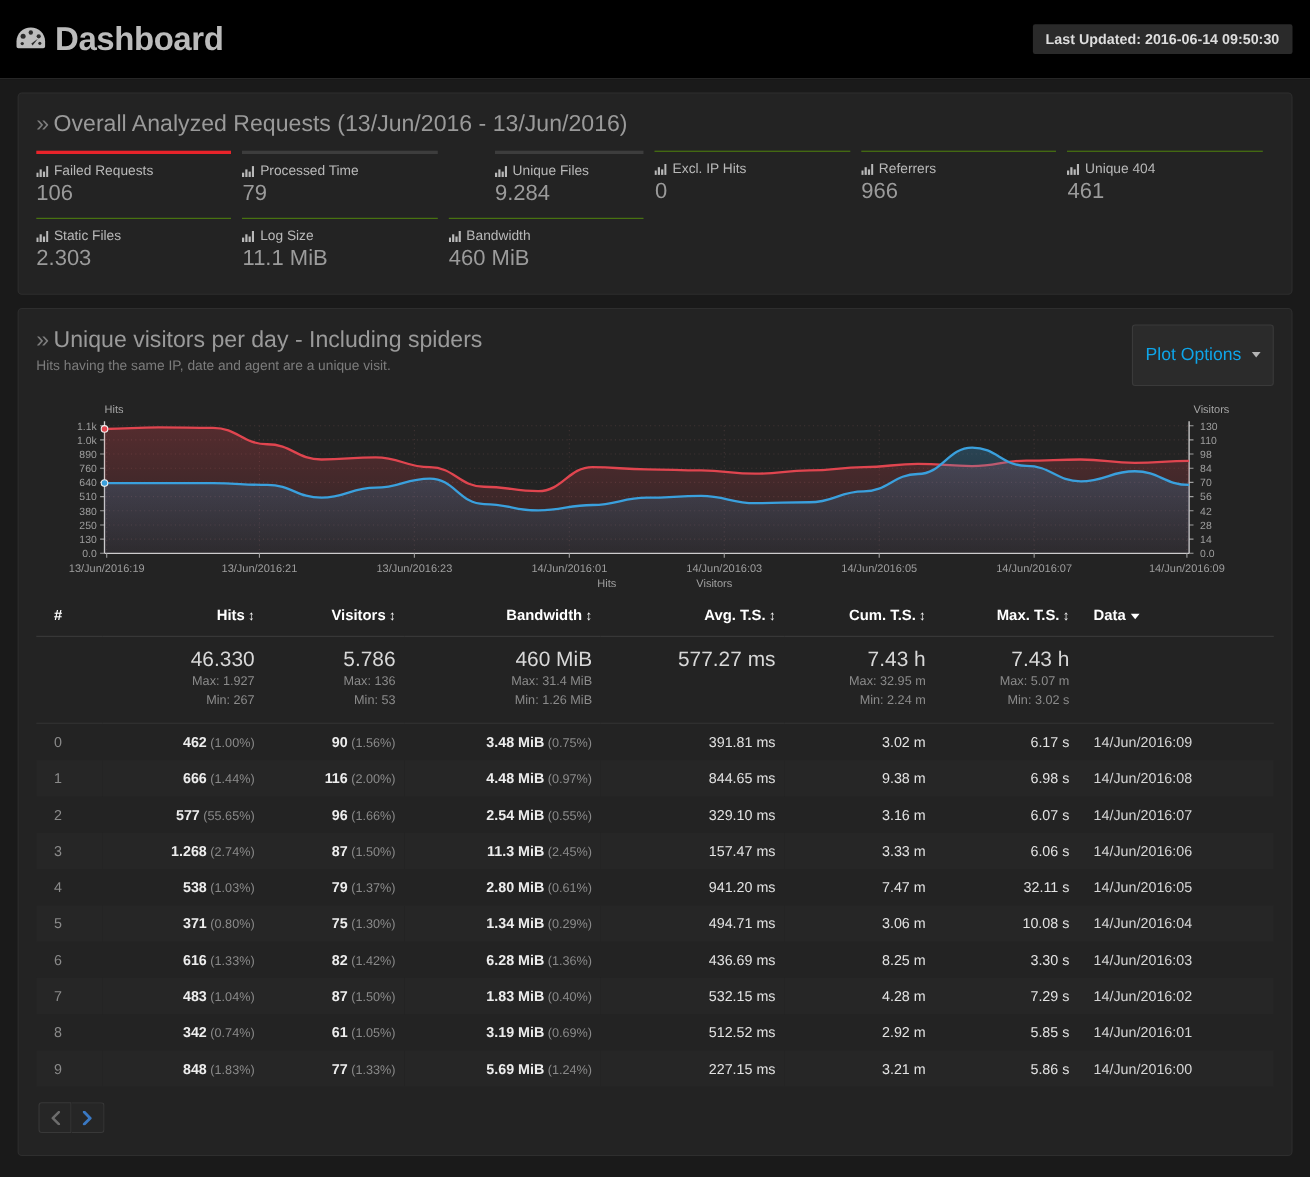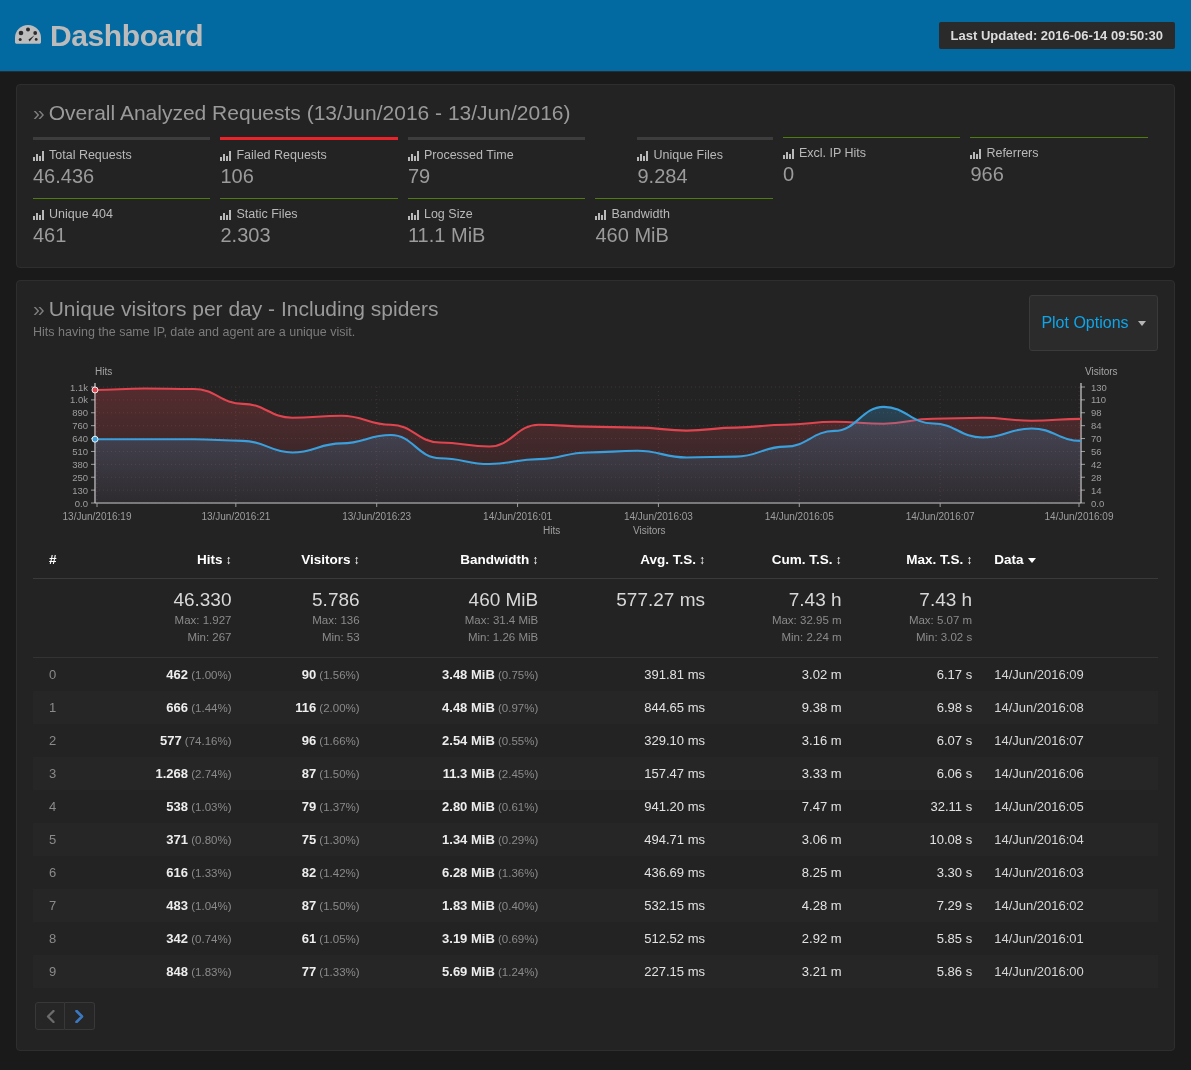--- a/index.html
+++ b/index.html
@@ -11,21 +11,21 @@
     -webkit-font-smoothing: antialiased;
   }
   .page { width: 1191px; height: 1070px; position: relative; overflow: hidden; }
 
   
   .nav {
     height: 72px;
     display: flex; align-items: center;
     padding: 0 16px 0 14px;
     border-bottom: 1px solid #2b2b2b;
-    background: #0369a1;
+    background: #000000;
   }
   .brand { display: flex; align-items: center; gap: 6px; }
   .brand-icon { width: 30px; height: 26px; display: block; }
   .brand-title {
     font-size: 30px; font-weight: bold; color: #bbb;
     letter-spacing: -0.4px; line-height: 1;
   }
   .nav-spacer { flex: 1; }
   .last-updated {
     background: #2a2a2a;
@@ -176,34 +176,20 @@
     <div class="last-updated">Last Updated: 2016-06-14 09:50:30</div>
   </div>
 
   <div class="wrap">
 
     <div class="panel">
       <div class="panel-title">
         <span class="chev">»</span><span>Overall Analyzed Requests (13/Jun/2016 - 13/Jun/2016)</span>
       </div>
       <div class="stats" id="stats-grid">
-          <div class="stat">
-            <div class="stat-inner" style="border-top-color: rgb(61, 61, 61);">
-              <div class="stat-label">
-                <span class="bar-icon"><svg width="11" height="10" viewBox="0 0 11 10">
-                    <rect x="0" y="6" width="2" height="4" fill="#b9b9b9"></rect>
-                    <rect x="3" y="3" width="2" height="7" fill="#b9b9b9"></rect>
-                    <rect x="6" y="5" width="2" height="5" fill="#b9b9b9"></rect>
-                    <rect x="9" y="0" width="2" height="10" fill="#b9b9b9"></rect>
-                  </svg></span>
-                <span>Total Requests</span>
-              </div>
-              <div class="stat-value">46.436</div>
-            </div>
-          </div>
           <div class="stat">
             <div class="stat-inner" style="border-top-color: rgb(232, 35, 42);">
               <div class="stat-label">
                 <span class="bar-icon"><svg width="11" height="10" viewBox="0 0 11 10">
                     <rect x="0" y="6" width="2" height="4" fill="#b9b9b9"></rect>
                     <rect x="3" y="3" width="2" height="7" fill="#b9b9b9"></rect>
                     <rect x="6" y="5" width="2" height="5" fill="#b9b9b9"></rect>
                     <rect x="9" y="0" width="2" height="10" fill="#b9b9b9"></rect>
                   </svg></span>
                 <span>Failed Requests</span>
@@ -505,21 +491,21 @@
               <td><span class="strong">666</span><span class="pct"> (1.44%)</span></td>
               <td><span class="strong">116</span><span class="pct"> (2.00%)</span></td>
               <td><span class="strong">4.48 MiB</span><span class="pct"> (0.97%)</span></td>
               <td>844.65 ms</td>
               <td>9.38 m</td>
               <td>6.98 s</td>
               <td class="c-data">14/Jun/2016:08</td>
             </tr>
             <tr class="row">
               <td class="c-idx">2</td>
-              <td><span class="strong">577</span><span class="pct"> (74.16%)</span></td>
+              <td><span class="strong">577</span><span class="pct"> (55.65%)</span></td>
               <td><span class="strong">96</span><span class="pct"> (1.66%)</span></td>
               <td><span class="strong">2.54 MiB</span><span class="pct"> (0.55%)</span></td>
               <td>329.10 ms</td>
               <td>3.16 m</td>
               <td>6.07 s</td>
               <td class="c-data">14/Jun/2016:07</td>
             </tr>
             <tr class="row alt">
               <td class="c-idx">3</td>
               <td><span class="strong">1.268</span><span class="pct"> (2.74%)</span></td>

